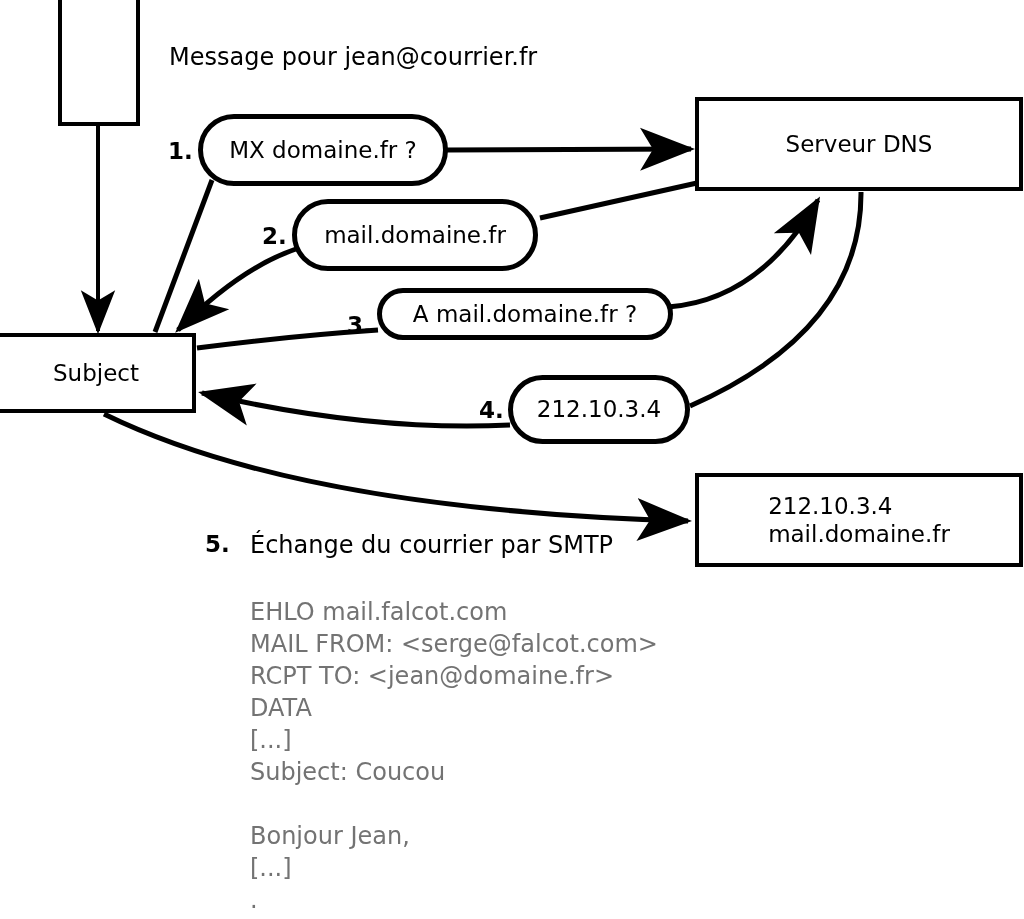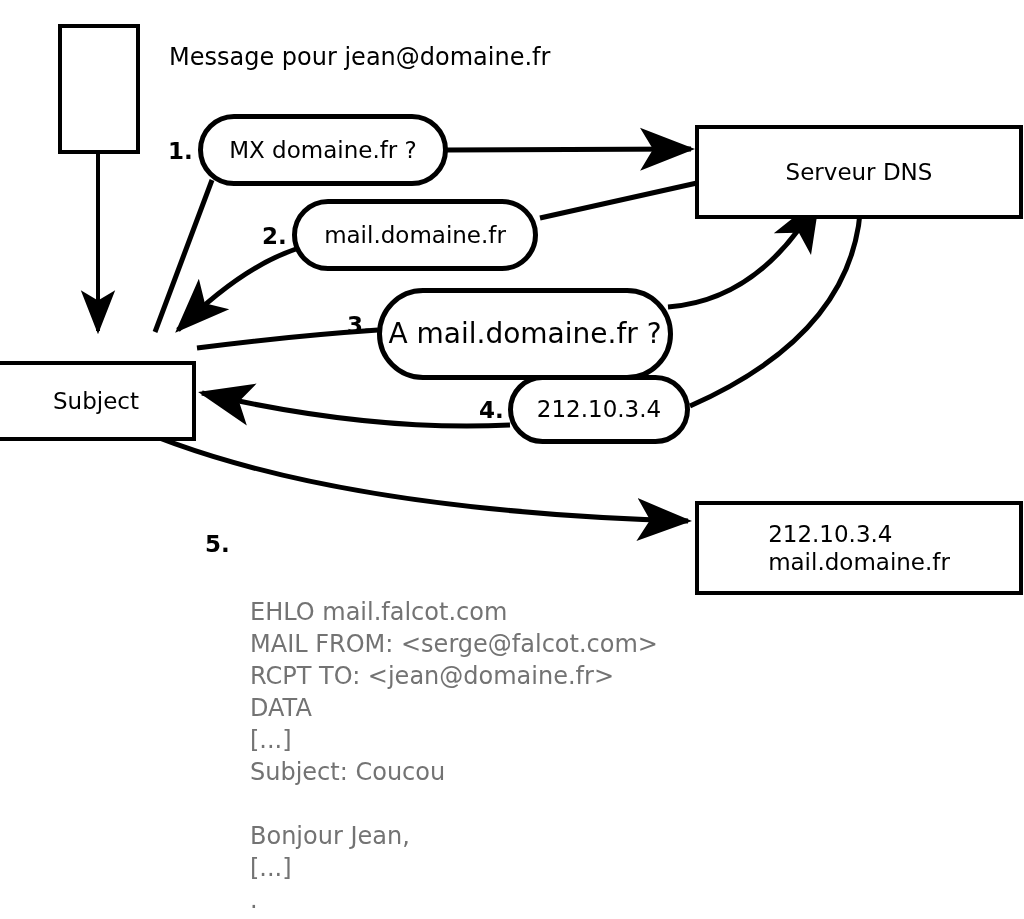--- a/index.html
+++ b/index.html
@@ -28,32 +28,32 @@
     box-sizing: border-box;
     background: #ffffff;
     border: 4px solid #000000;
     display: flex;
     align-items: center;
     justify-content: center;
     text-align: left;
     color: #000000;
     line-height: 1.22;
   }
-  .node.rect { border-radius: 0; margin-top: 28px; }
+  .node.rect { border-radius: 0; }
   .node.pill { border-radius: 999px; border-width: 5px; }
   .node-label { white-space: pre-line; }
 
   #box-client { left: 58px;  top: -4px;  width: 82px;  height: 130px; }
   #box-dns    { left: 695px; top: 97px;  width: 328px; height: 94px;  font-size: 23px; }
   #box-postfix{ left: -4px;  top: 333px; width: 200px; height: 80px;  font-size: 23px; }
   #box-target { left: 695px; top: 473px; width: 328px; height: 94px;  font-size: 23px; }
 
   #pill-1 { left: 198px; top: 114px; width: 250px; height: 72px; font-size: 23px; }
   #pill-2 { left: 292px; top: 199px; width: 246px; height: 72px; font-size: 23px; }
-  #pill-3 { left: 377px; top: 288px; width: 296px; height: 92px; font-size: 28px; }
+  #pill-3 { left: 377px; top: 288px; width: 296px; height: 52px; font-size: 23px; }
   #pill-4 { left: 508px; top: 375px; width: 182px; height: 69px; font-size: 23px; }
 
   .step-num {
     position: absolute;
     font-weight: bold;
     font-size: 23px;
     color: #000000;
   }
   #step-1 { left: 168px; top: 138px; }
   #step-2 { left: 262px; top: 223px; }
@@ -148,22 +148,23 @@
   <div class="node pill" id="pill-4">
     <span class="node-label">212.10.3.4</span>
   </div>
 
   <div class="step-num" id="step-1">1.</div>
   <div class="step-num" id="step-2">2.</div>
   <div class="step-num" id="step-3">3.</div>
   <div class="step-num" id="step-4">4.</div>
   <div class="step-num" id="step-5">5.</div>
 
-  <div id="title-message">Message pour jean@domaine.fr</div>
+  <div id="title-message">Message pour jean@courrier.fr</div>
 
+  <div id="step-5-text">Échange du courrier par SMTP</div>
 
   <div id="smtp-transcript">EHLO mail.falcot.com
 MAIL FROM: &lt;serge@falcot.com&gt;
 RCPT TO: &lt;jean@domaine.fr&gt;
 DATA
 [...]
 Subject: Coucou
 
 Bonjour Jean,
 [...]

